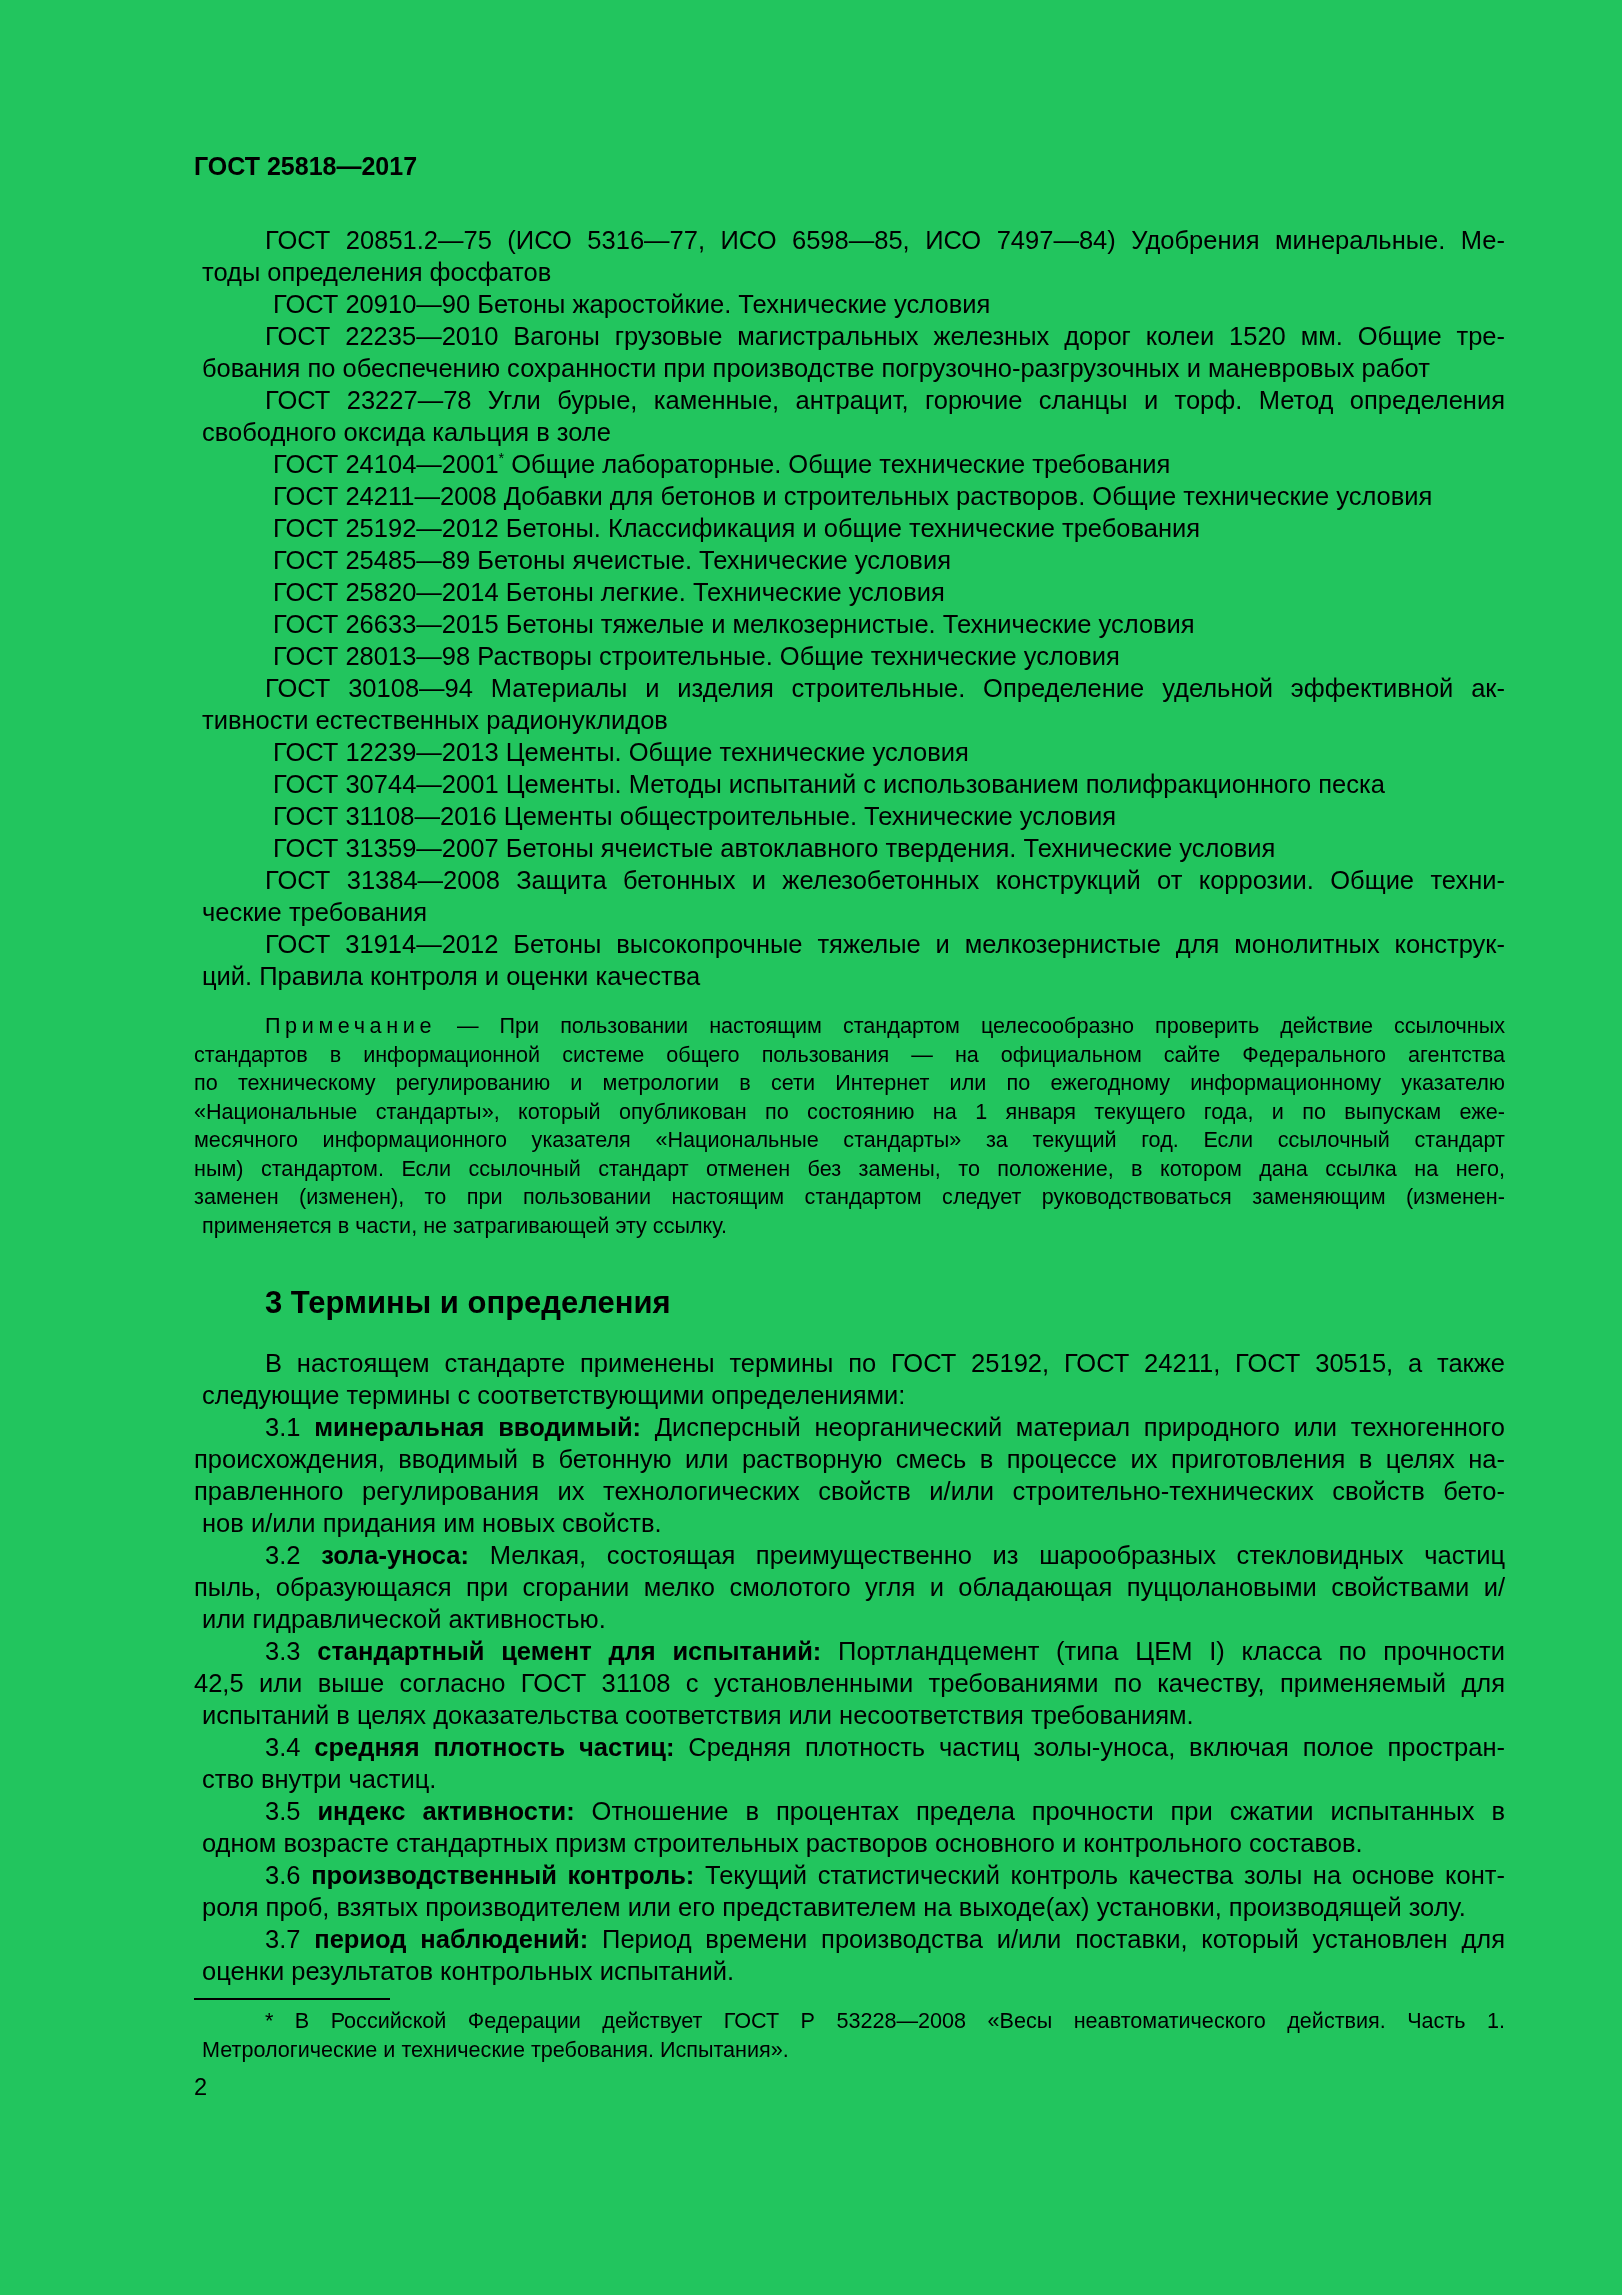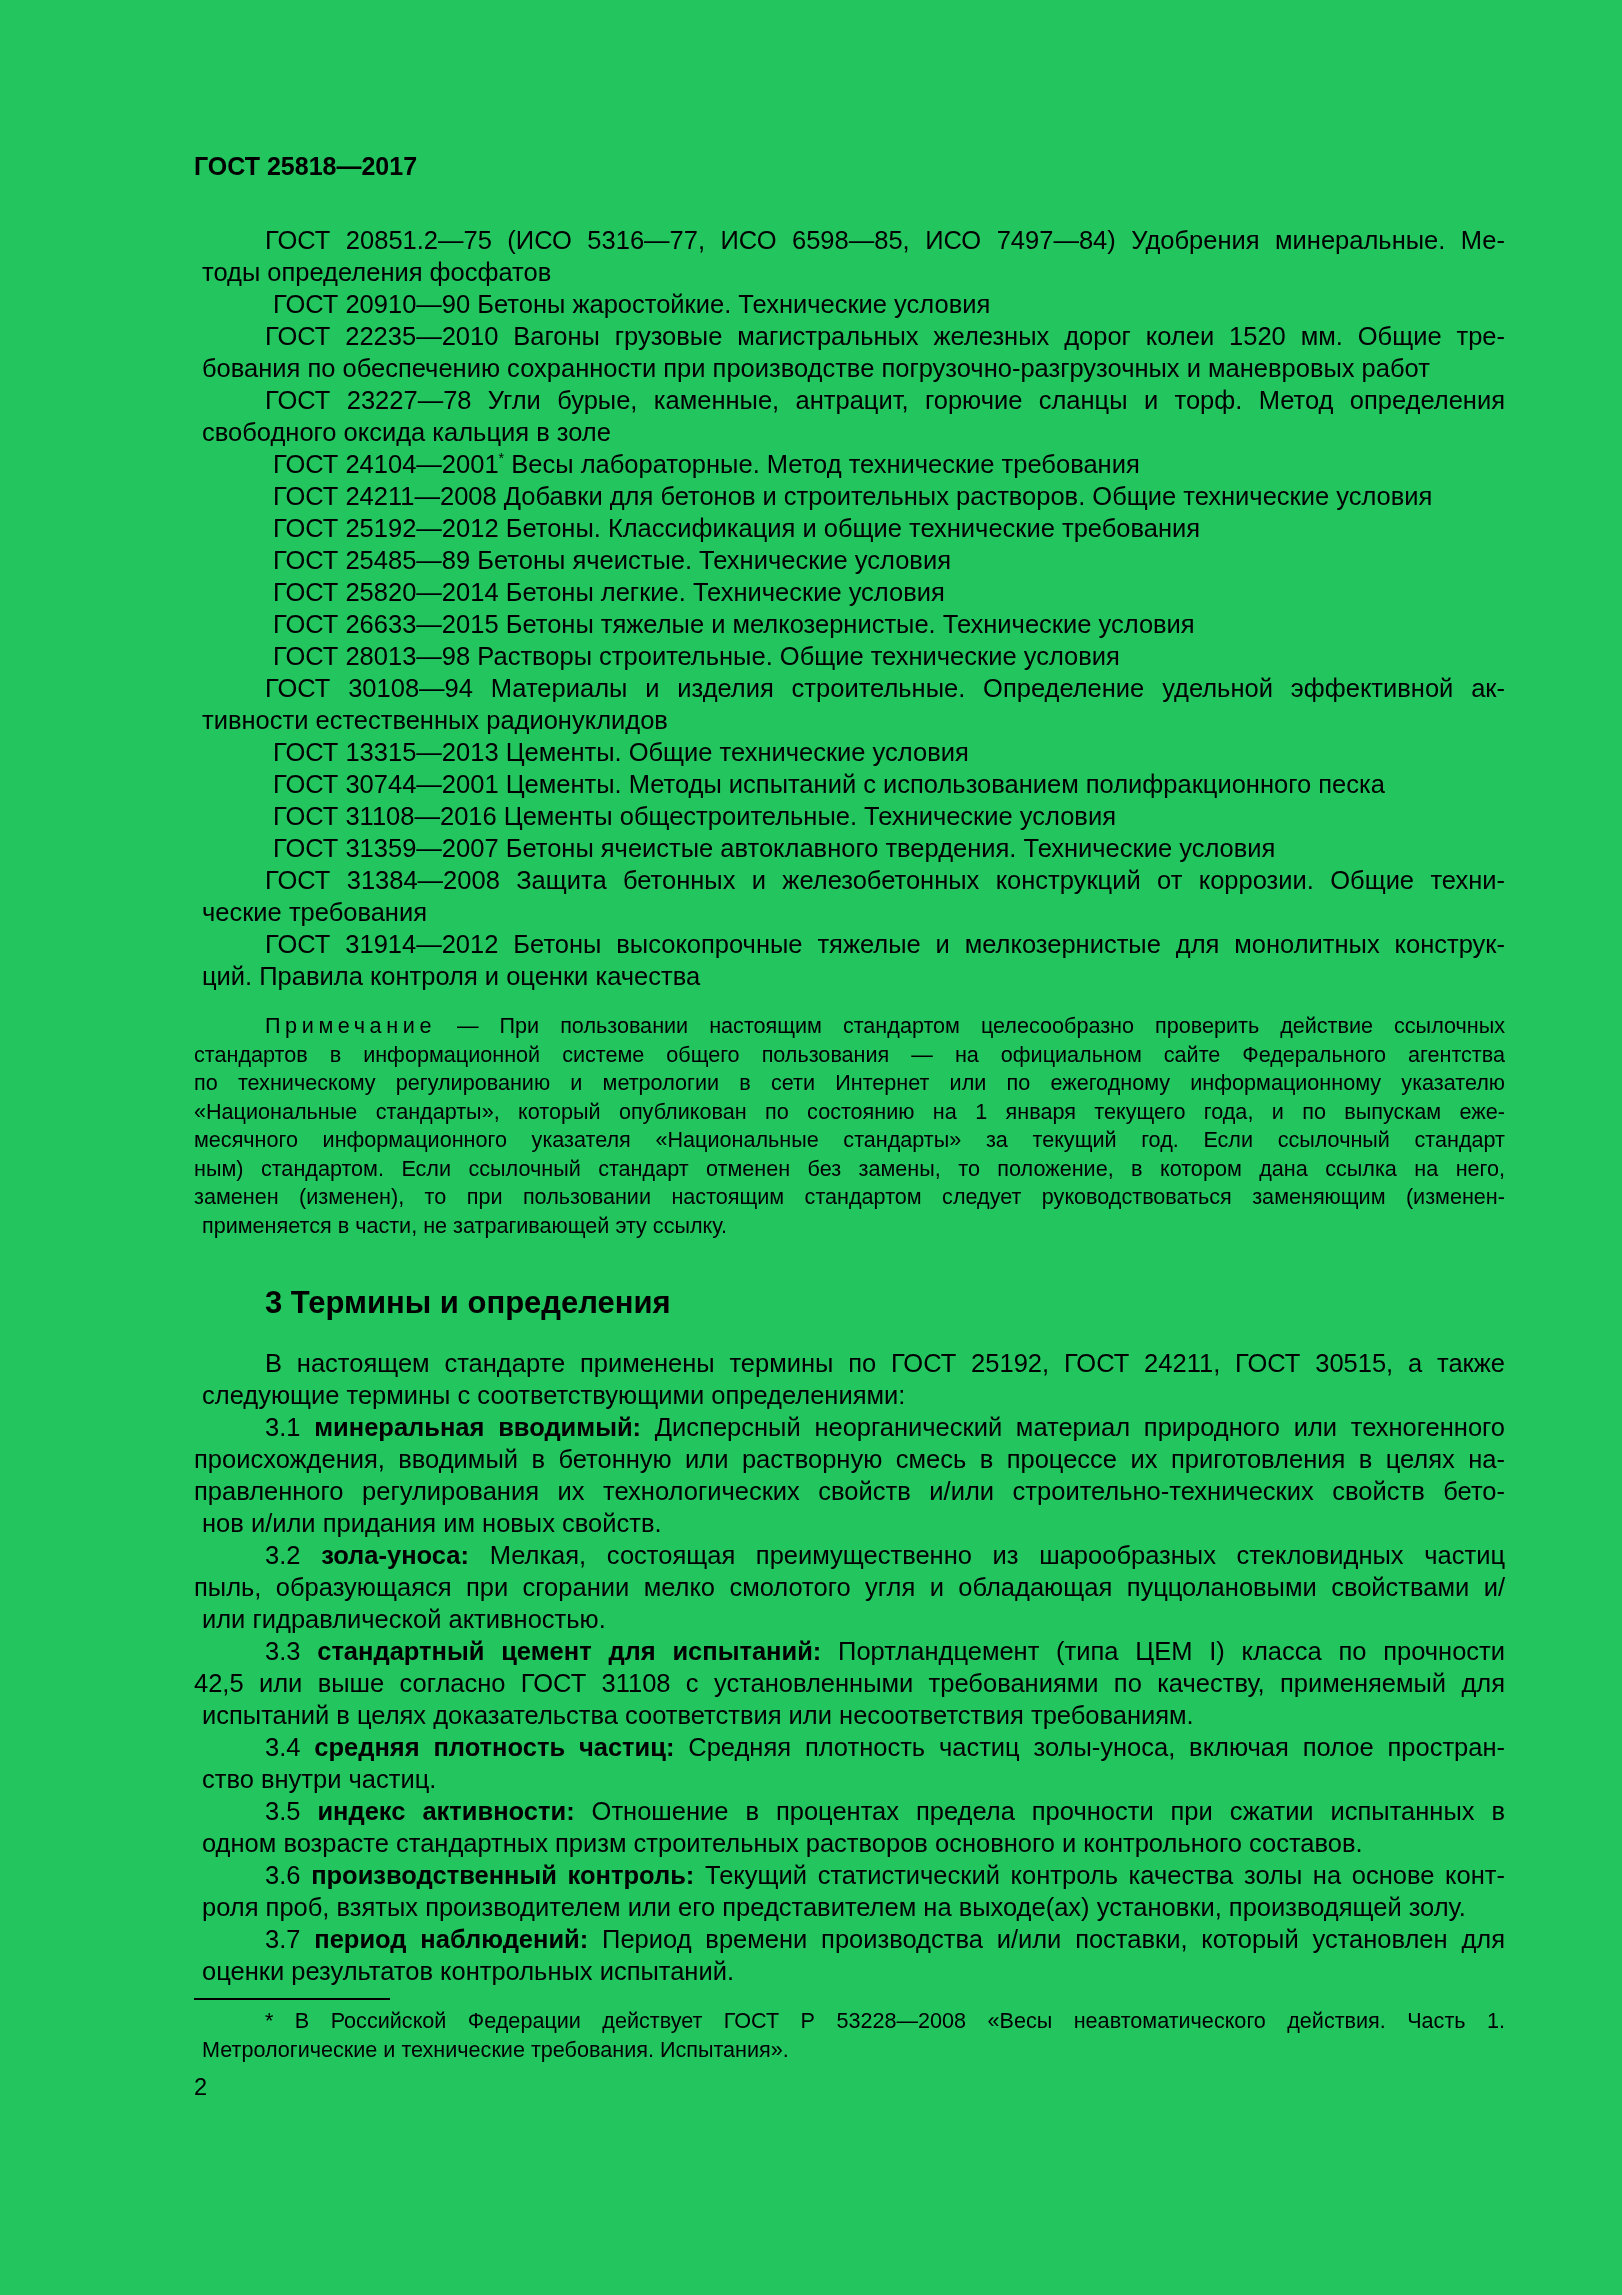--- a/index.html
+++ b/index.html
@@ -32,30 +32,30 @@
   <div class="running-header">ГОСТ 25818—2017</div>
 
   <div class="block refs" id="refs">
       <span class="line indent"><span>ГОСТ 20851.2—75 (ИСО 5316—77, ИСО 6598—85, ИСО 7497—84) Удобрения минеральные. Ме-</span></span>
       <span class="line last"><span>тоды определения фосфатов</span></span>
       <span class="line indent last"><span>ГОСТ 20910—90 Бетоны жаростойкие. Технические условия</span></span>
       <span class="line indent"><span>ГОСТ 22235—2010 Вагоны грузовые магистральных железных дорог колеи 1520 мм. Общие тре-</span></span>
       <span class="line last"><span>бования по обеспечению сохранности при производстве погрузочно-разгрузочных и маневровых работ</span></span>
       <span class="line indent"><span>ГОСТ 23227—78 Угли бурые, каменные, антрацит, горючие сланцы и торф. Метод определения</span></span>
       <span class="line last"><span>свободного оксида кальция в золе</span></span>
-      <span class="line indent last"><span>ГОСТ 24104—2001</span><sup class="fnmark">*</sup><span> Весы лабораторные. Метод технические требования</span></span>
+      <span class="line indent last"><span>ГОСТ 24104—2001</span><sup class="fnmark">*</sup><span> Общие лабораторные. Общие технические требования</span></span>
       <span class="line indent last"><span>ГОСТ 24211—2008 Добавки для бетонов и строительных растворов. Общие технические условия</span></span>
       <span class="line indent last"><span>ГОСТ 25192—2012 Бетоны. Классификация и общие технические требования</span></span>
       <span class="line indent last"><span>ГОСТ 25485—89 Бетоны ячеистые. Технические условия</span></span>
       <span class="line indent last"><span>ГОСТ 25820—2014 Бетоны легкие. Технические условия</span></span>
       <span class="line indent last"><span>ГОСТ 26633—2015 Бетоны тяжелые и мелкозернистые. Технические условия</span></span>
       <span class="line indent last"><span>ГОСТ 28013—98 Растворы строительные. Общие технические условия</span></span>
       <span class="line indent"><span>ГОСТ 30108—94 Материалы и изделия строительные. Определение удельной эффективной ак-</span></span>
       <span class="line last"><span>тивности естественных радионуклидов</span></span>
-      <span class="line indent last"><span>ГОСТ 13315—2013 Цементы. Общие технические условия</span></span>
+      <span class="line indent last"><span>ГОСТ 12239—2013 Цементы. Общие технические условия</span></span>
       <span class="line indent last"><span>ГОСТ 30744—2001 Цементы. Методы испытаний с использованием полифракционного песка</span></span>
       <span class="line indent last"><span>ГОСТ 31108—2016 Цементы общестроительные. Технические условия</span></span>
       <span class="line indent last"><span>ГОСТ 31359—2007 Бетоны ячеистые автоклавного твердения. Технические условия</span></span>
       <span class="line indent"><span>ГОСТ 31384—2008 Защита бетонных и железобетонных конструкций от коррозии. Общие техни-</span></span>
       <span class="line last"><span>ческие требования</span></span>
       <span class="line indent"><span>ГОСТ 31914—2012 Бетоны высокопрочные тяжелые и мелкозернистые для монолитных конструк-</span></span>
       <span class="line last"><span>ций. Правила контроля и оценки качества</span></span>
     </div>
 
   <div class="block note" id="note">

